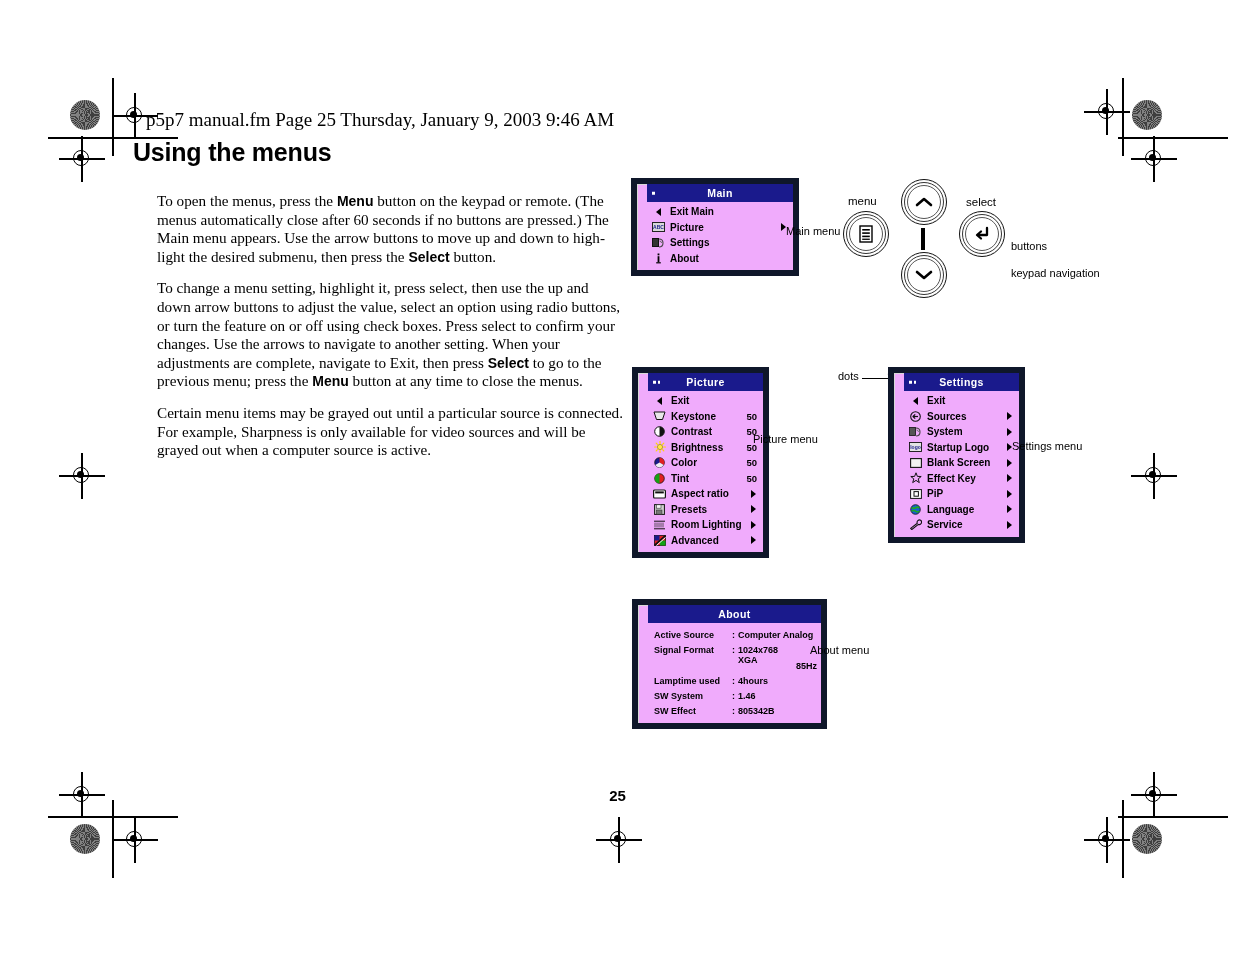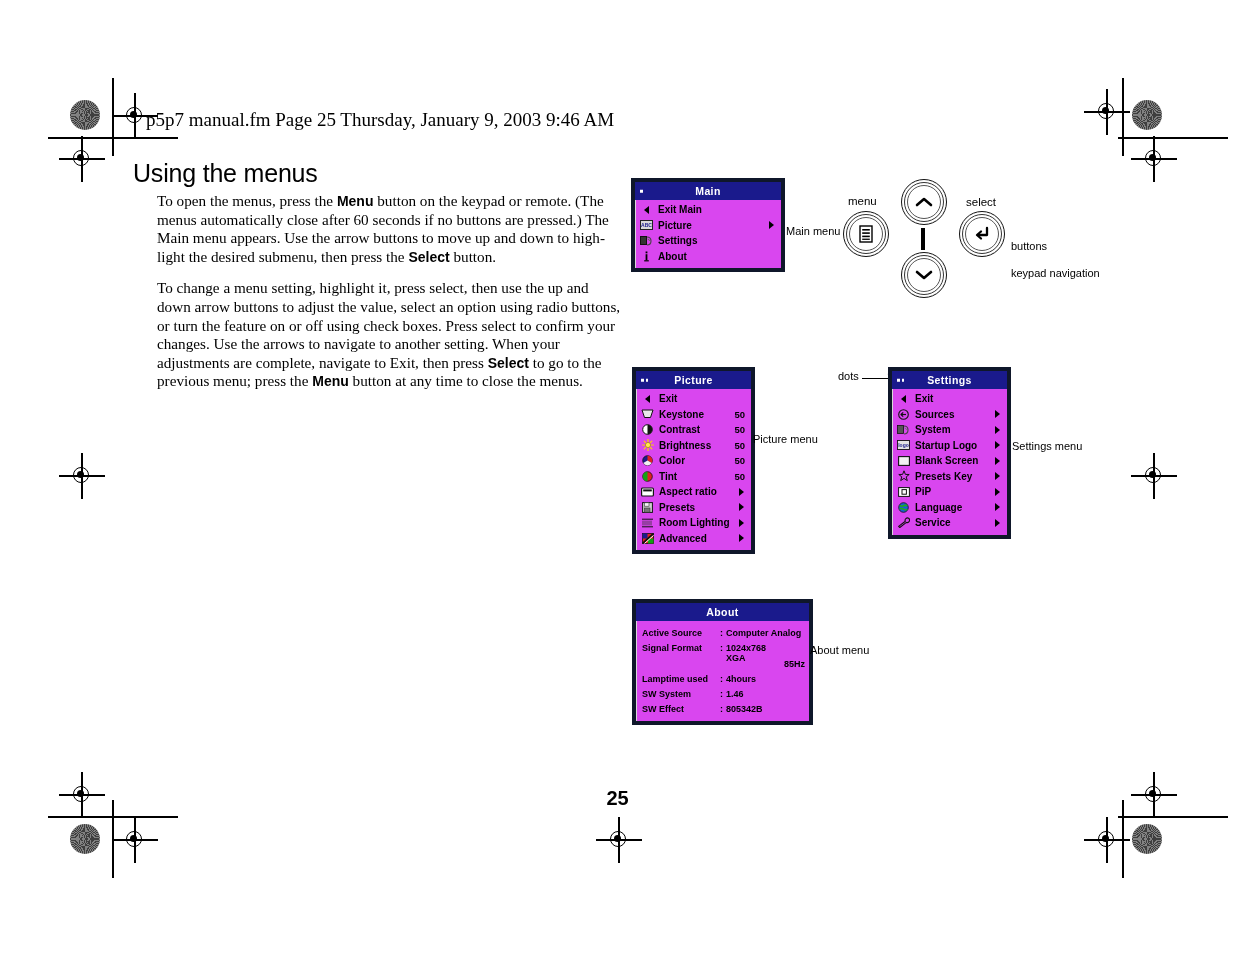--- a/index.html
+++ b/index.html
@@ -64,23 +64,23 @@
     font-family: "Liberation Serif", serif;
     font-size: 19px;
     color: #000;
     white-space: nowrap;
   }
 
   
   .page-title {
     position: absolute;
     left: 133px;
-    top: 159px;
+    top: 138px;
     font-family: "Liberation Sans", sans-serif;
-    font-weight: normal;
+    font-weight: bold;
     font-size: 25px;
     letter-spacing: -0.2px;
     color: #000;
   }
   .body-col {
     position: absolute;
     left: 133px;
     top: 192px;
     width: 468px;
     margin-left: 24px;
@@ -95,32 +95,33 @@
   }
   .body-col b { font-family: "Liberation Sans", sans-serif; font-size: 14px; font-weight: bold; }
 
   .page-number {
     position: absolute;
     left: 0; right: 0;
     top: 787px;
     text-align: center;
     font-family: "Liberation Sans", sans-serif;
     font-weight: bold;
-    font-size: 20px;
+    font-size: 15px;
     color: #000;
   }
 
   
   .osd {
     position: absolute;
-    background: #d946ef;
-    border: 4px solid #0f172a;
+    background: #f0abfc;
+    border: 6px solid #0f172a;
     box-shadow: 1px 1px 0 #d8d8d8 inset;
     font-family: "Liberation Sans", sans-serif;
     user-select: none;
+    padding-left: 10px;
   }
   .osd-title {
     background: #1a1a8c;
     color: #ffffff;
     font-size: 10.5px;
     font-weight: bold;
     text-align: center;
     padding: 3px 0 3px 0;
     position: relative;
     letter-spacing: .4px;
@@ -302,20 +303,21 @@
     <i></i>
   </div>
 
 <div class="slug" style="left:146px; top:109px;">p5p7 manual.fm  Page 25  Thursday, January 9, 2003  9:46 AM</div>
 
 <div class="page-title">Using the menus</div>
 
 <div class="body-col">
   <p>To open the menus, press the <b>Menu</b> button on the keypad or remote. (The menus automatically close after 60 seconds if no buttons are pressed.) The Main menu appears. Use the arrow buttons to move up and down to high-light the desired submenu, then press the <b>Select</b> button.</p>
   <p>To change a menu setting, highlight it, press select, then use the up and down arrow buttons to adjust the value, select an option using radio buttons, or turn the feature on or off using check boxes. Press select to confirm your changes. Use the arrows to navigate to another setting. When your adjustments are complete, navigate to Exit, then press <b>Select</b> to go to the previous menu; press the <b>Menu</b> button at any time to close the menus.</p>
+  <p>Certain menu items may be grayed out until a particular source is connected. For example, Sharpness is only available for video sources and will be grayed out when a computer source is active.</p>
 </div>
 
 <div class="page-number">25</div>
 
 <div class="osd" style="left:631px; top:178px; width:146px;">
   <div class="osd-title">
     <span class="osd-dots">
         <span></span>
       </span>
     <span>Main</span>
@@ -630,21 +632,21 @@
       <span class="osd-label">Blank Screen</span>
       <span class="osd-arrow-r"></span>
     </div>
 
     <div class="osd-row">
       <span class="osd-ico">
         <svg width="12" height="12" viewBox="0 0 12 12">
             <path d="M6 0.8 L7.4 4.4 L11.2 4.5 L8.2 6.9 L9.3 10.6 L6 8.4 L2.7 10.6 L3.8 6.9 L0.8 4.5 L4.6 4.4 Z" fill="none" stroke="#111" stroke-width="1"></path>
           </svg>
       </span>
-      <span class="osd-label">Presets Key</span>
+      <span class="osd-label">Effect Key</span>
       <span class="osd-arrow-r"></span>
     </div>
 
     <div class="osd-row">
       <span class="osd-ico">
         <svg width="12" height="10" viewBox="0 0 12 10">
             <rect x="0.6" y="0.6" width="10.8" height="8.8" fill="#fff" stroke="#111" stroke-width="1"></rect>
             <rect x="4" y="2.6" width="4.4" height="4.6" fill="#fff" stroke="#111" stroke-width="1"></rect>
           </svg>
       </span>

